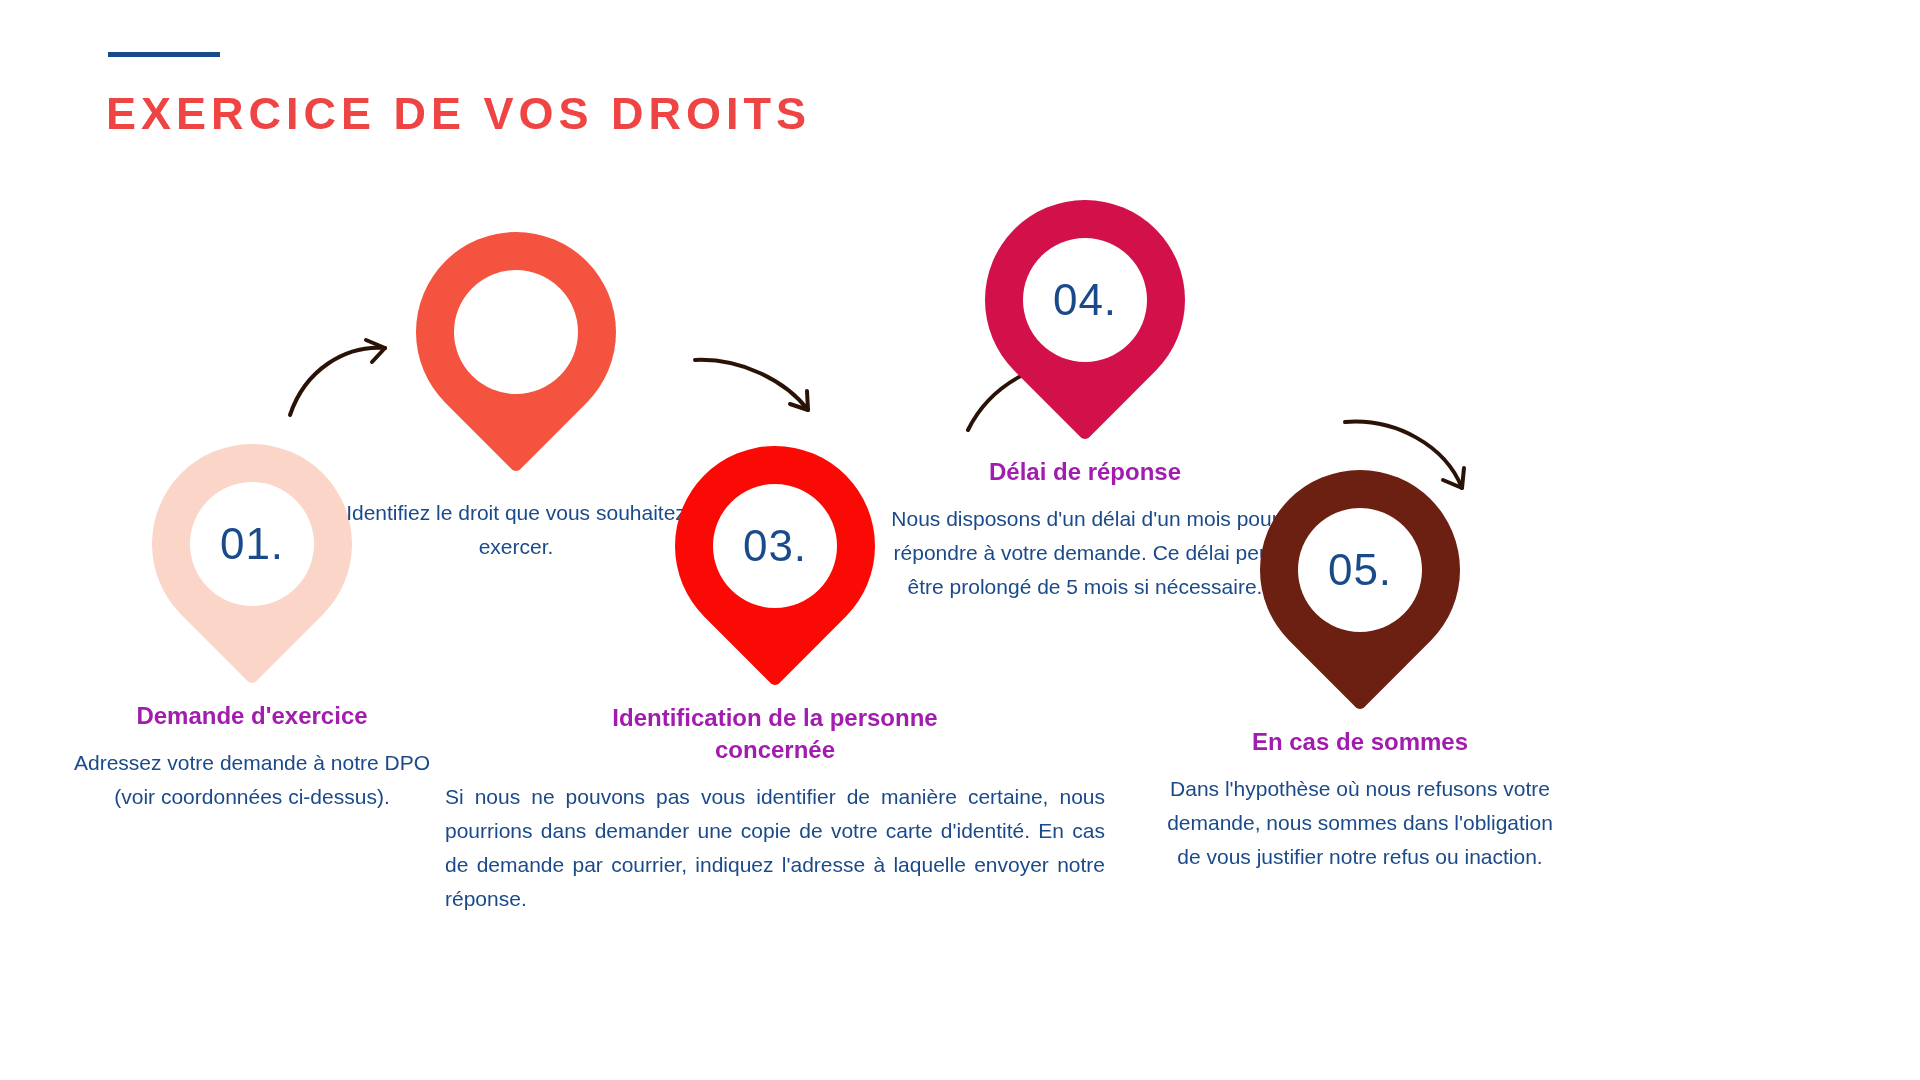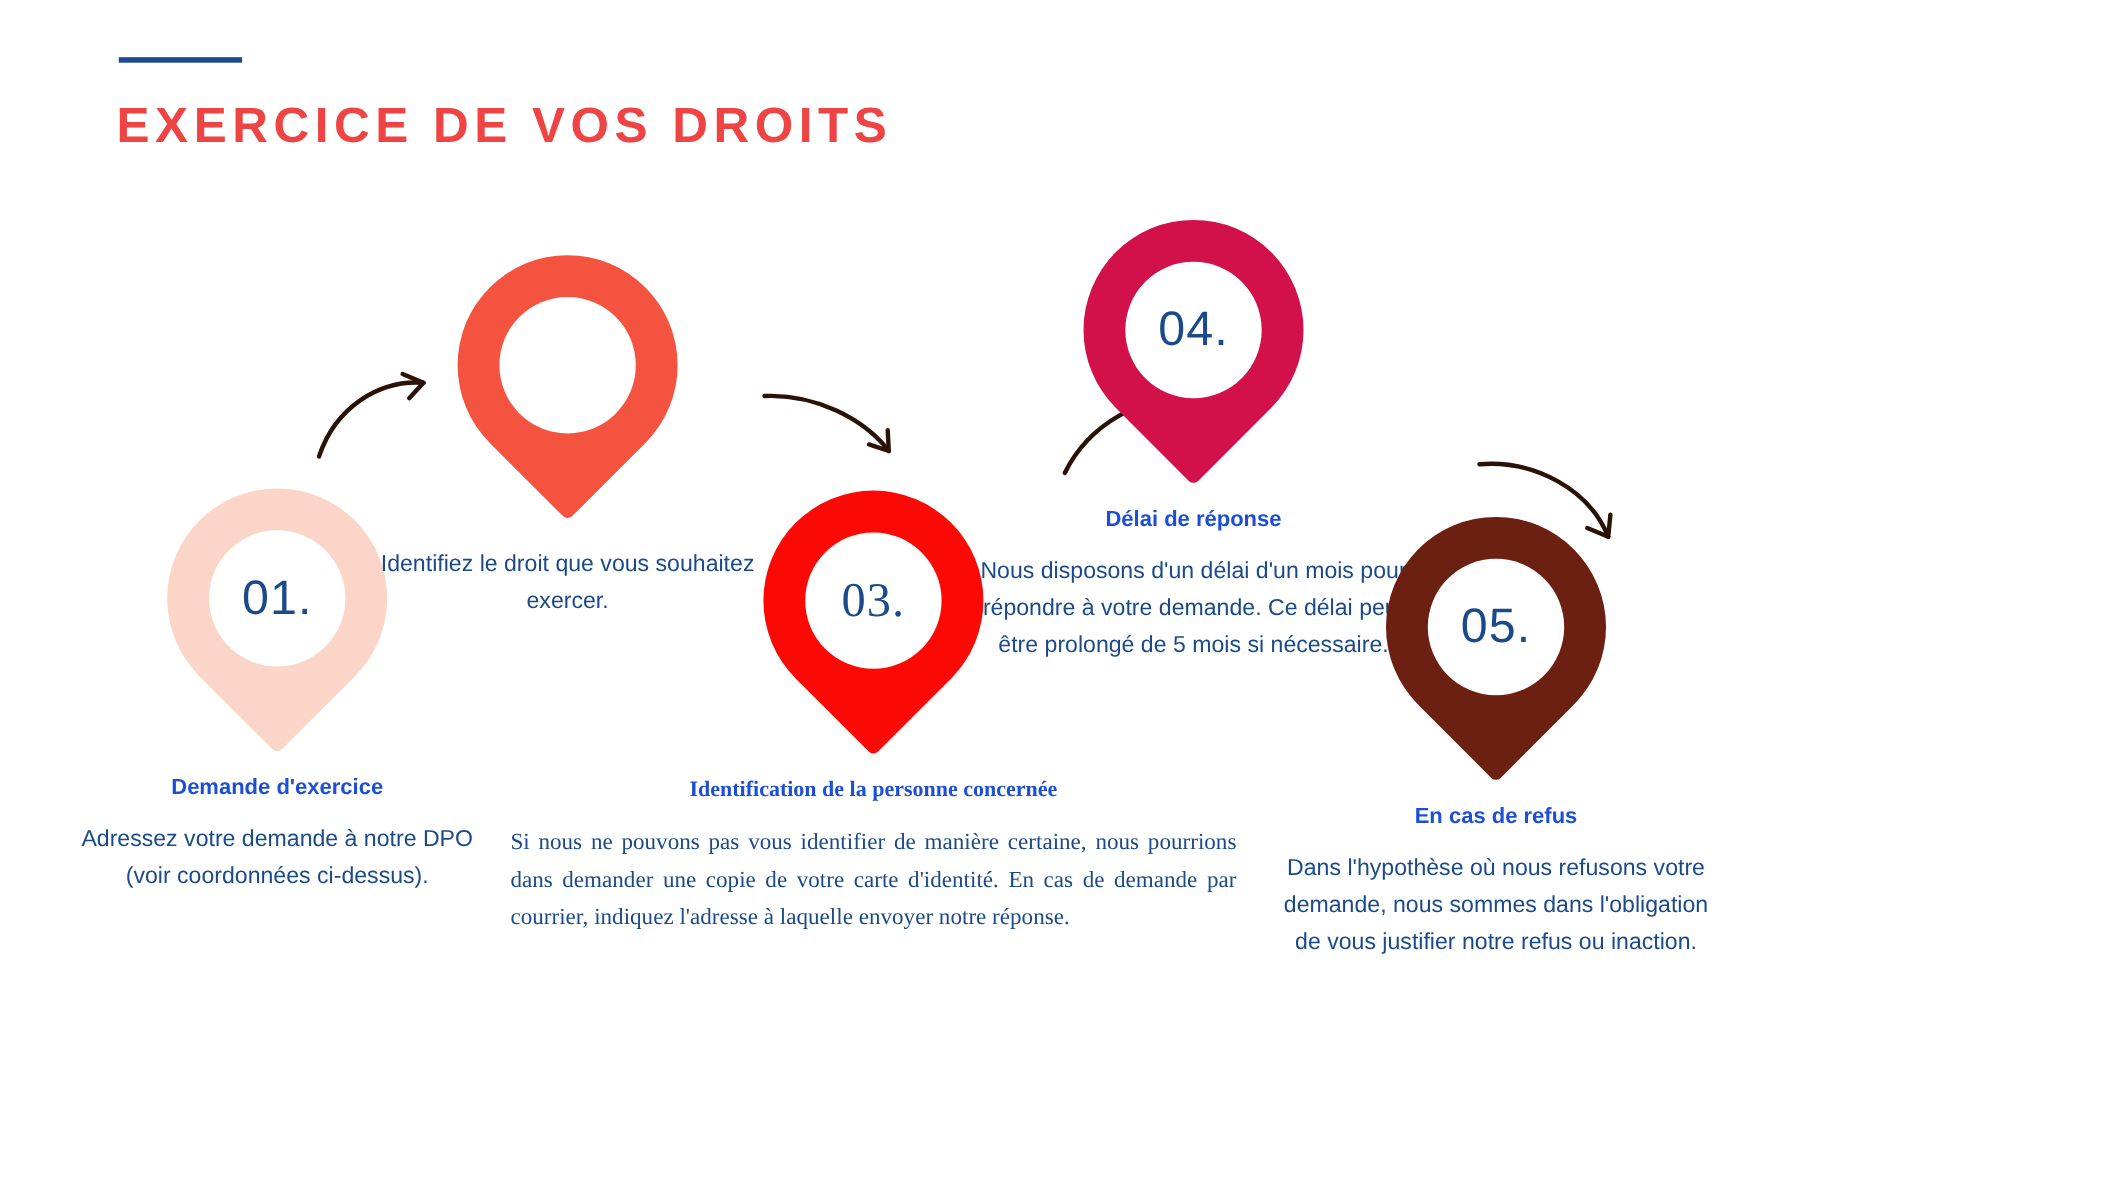--- a/index.html
+++ b/index.html
@@ -75,41 +75,41 @@
     margin-left: -100px;
     height: 200px;
     line-height: 200px;
     text-align: center;
     font-size: 44px;
     color: #1a4a8a;
     letter-spacing: 1px;
   }
   .step-title {
     text-align: center;
-    color: #1d4ed8;
+    color: #a21caf;
     font-weight: bold;
-    font-size: 20px;
+    font-size: 24px;
     line-height: 32px;
     margin-top: 6px;
   }
   .step-body {
     text-align: center;
     color: #1a4a8a;
     font-size: 21px;
     line-height: 34px;
     margin-top: 14px;
   }
   .step-body.justify {
     text-align: justify;
   }
 
   
   #step-1 { left: 62px;  top: 444px;  width: 380px; }
   #step-2 { left: 346px; top: 232px;  width: 340px; }
-  #step-3 { left: 604px; top: 446px;  width: 380px; font-family: Liberation Serif, serif; }
+  #step-3 { left: 585px; top: 446px;  width: 380px; }
   #step-4 { left: 852px; top: 200px;  width: 400px; margin-left: 33px; }
   #step-5 { left: 1160px; top: 470px; width: 400px; }
 
   #step-3 .step-body.justify {
     width: 660px;
     margin-left: -140px;
   }
 
   
   .arrow {
@@ -185,15 +185,15 @@
   <div class="step-body">Nous disposons d'un délai d'un mois pour répondre à votre demande. Ce délai peut être prolongé de 5 mois si nécessaire.</div>
 </div>
 
 <div class="step" id="step-5">
   <div class="pin-wrap">
     <div class="pin" style="background:#6b2012;">
       <div class="pin-inner"></div>
     </div>
     <div class="pin-num">05.</div>
   </div>
-  <div class="step-title">En cas de refus</div>
+  <div class="step-title">En cas de sommes</div>
   <div class="step-body">Dans l'hypothèse où nous refusons votre demande, nous sommes dans l'obligation de vous justifier notre refus ou inaction.</div>
 </div>
 
 </body></html>

